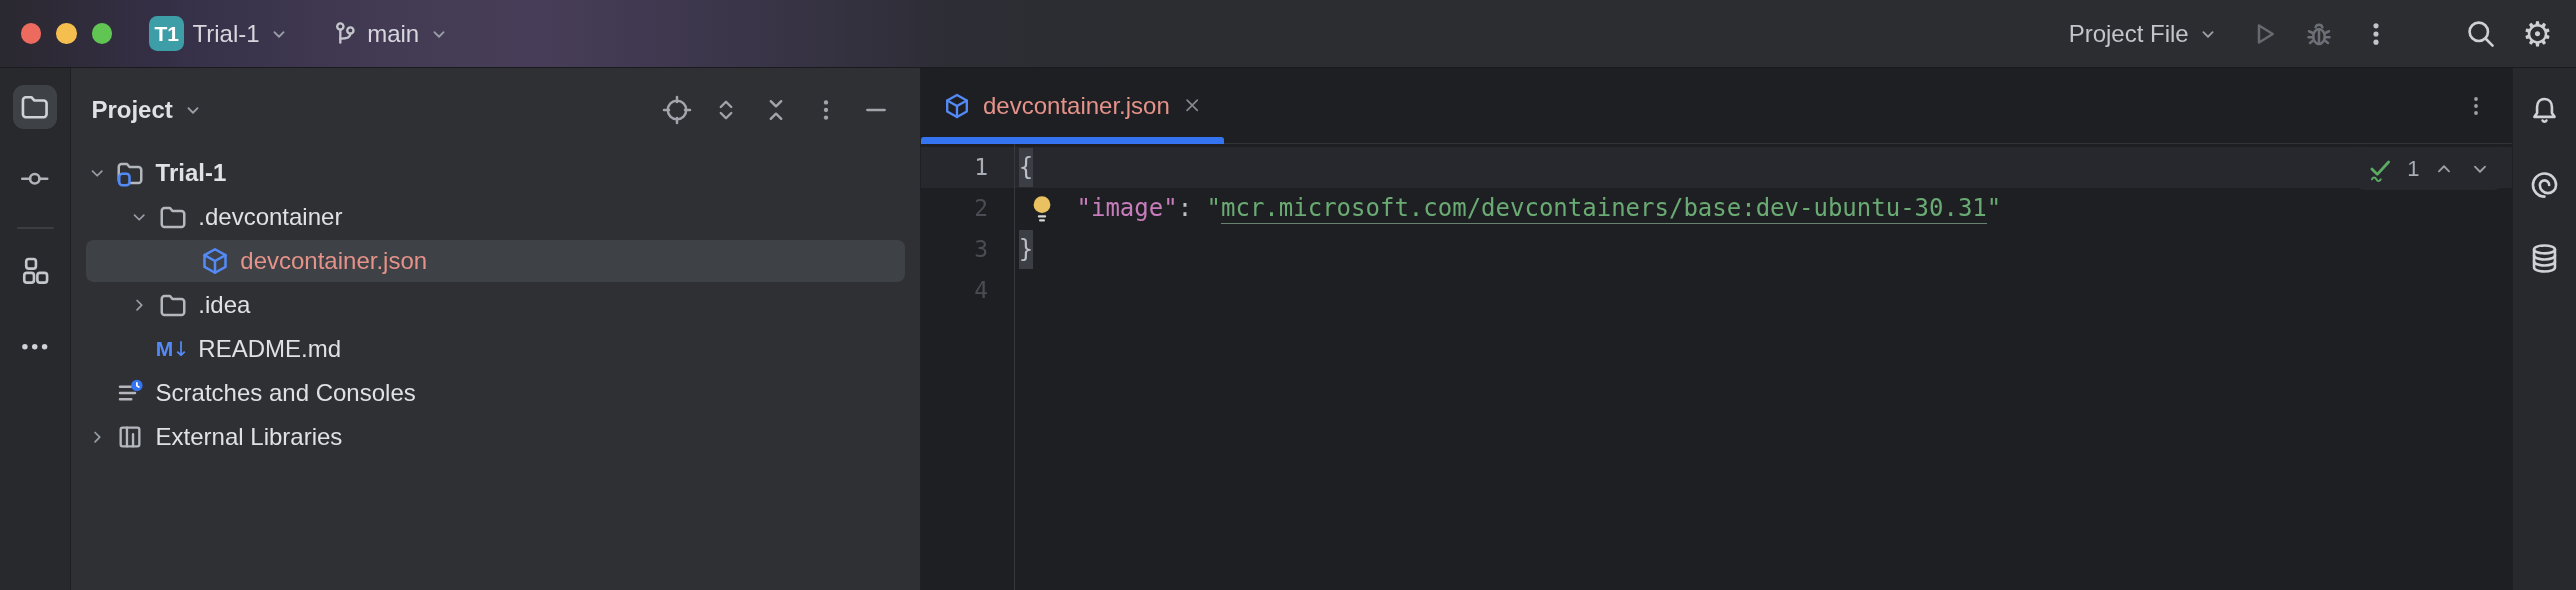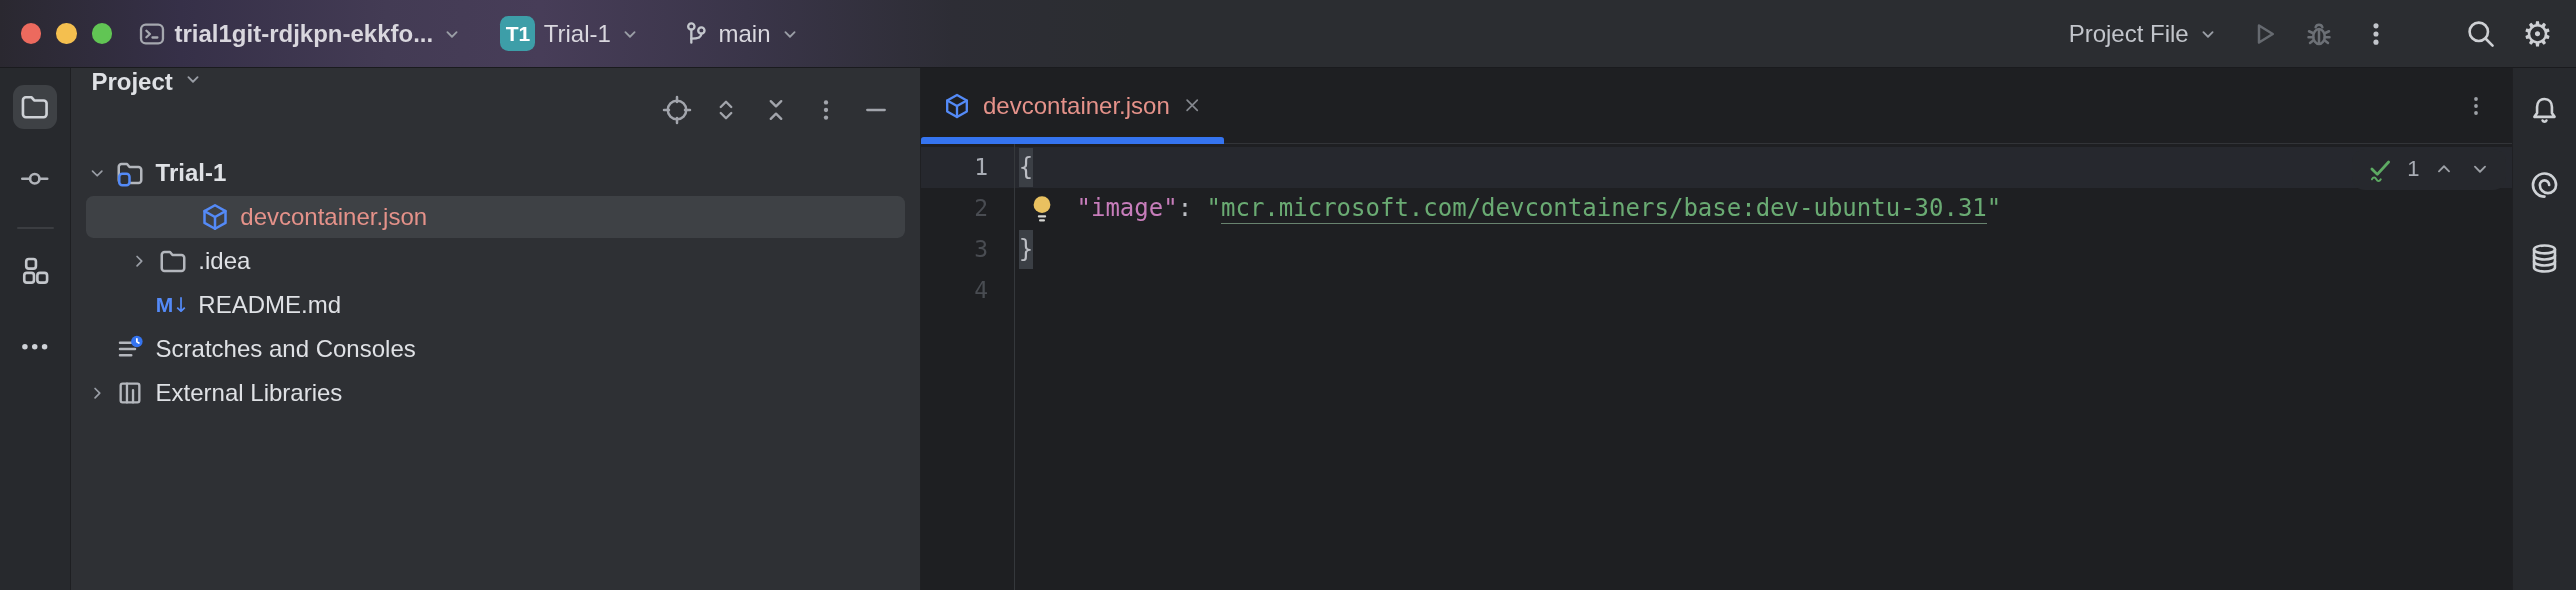--- a/index.html
+++ b/index.html
@@ -36,21 +36,21 @@
   
   .rail-left{width:70px;background:#27292d;border-right:0.9px solid #1e1f22;
     display:flex;flex-direction:column;align-items:center;flex:none;}
   .rail-btn{width:44px;height:44px;border-radius:11px;display:flex;align-items:center;justify-content:center;}
   .rail-btn.sel{background:#3e4145;}
   .rail-divider{width:37px;height:1.9px;background:#3b3d41;border-radius:0.9px;}
 
   
   .panel{width:849px;background:#2e3034;border-right:0.9px solid #1f2023;flex:none;
     display:flex;flex-direction:column;}
-  .panel-header{height:83px;display:flex;padding:0 28px 0 20.4px;}
+  .panel-header{height:83px;display:flex;align-items:center;padding:0 28px 0 20.4px;}
   .panel-title{font-size:24px;font-weight:600;color:#dfe1e5;}
   .panel-actions{margin-left:auto;display:flex;align-items:center;gap:16.7px;}
   .icon-box{width:33px;height:33px;display:flex;align-items:center;justify-content:center;}
 
   .tree{display:flex;flex-direction:column;}
   .row{height:44px;display:flex;align-items:center;position:relative;font-size:24px;color:#dfe1e5;}
   .row>*{position:relative;z-index:1;}
   .row.selected::before{content:"";position:absolute;left:15px;right:15px;top:0.9px;bottom:0.9px;
     background:#3e4145;border-radius:7.4px;z-index:0;}
   .tw{width:33px;height:33px;display:flex;align-items:center;justify-content:center;flex:none;}
@@ -95,35 +95,20 @@
 </head>
 <body>
 
 <div class="titlebar">
   <div class="lights">
     <div class="light" style="background:#ec6a5e"></div>
     <div class="light" style="background:#f4bf4f"></div>
     <div class="light" style="background:#61c554"></div>
   </div>
 
-  <div class="tb-btn" style="margin-left:26px">
-    <span>
-      <svg width="28" height="28" viewBox="0 0 24 24" stroke="#a5a8af" stroke-width="2">
-        <rect x="2.6" y="4" width="18.8" height="16" rx="4"></rect>
-        <path d="M7.2 9.2l3 2.8-3 2.8"></path>
-          <path d="M12.4 15h4.2"></path>
-      </svg>
-    </span>
-    <span class="tb-text" style="font-weight:600">trial1git-rdjkpn-ekkfo...</span>
-    <span>
-      <svg width="22" height="22" viewBox="0 0 24 24" stroke="#9a9ea6" stroke-width="2">
-          <path d="M7 10l5 5 5-5"></path>
-        </svg>
-    </span>
-  </div>
 
   <div class="tb-btn" style="margin-left:37px">
     <span class="t1badge">T1</span>
     <span class="tb-text">Trial-1</span>
     <span>
       <svg width="22" height="22" viewBox="0 0 24 24" stroke="#9a9ea6" stroke-width="2">
           <path d="M7 10l5 5 5-5"></path>
         </svg>
     </span>
   </div>
@@ -275,20 +260,33 @@
         </span>
         <span class="tw">
           <svg width="30" height="30" viewBox="0 0 24 24" stroke="#b4b7bd" stroke-width="2">
             <path d="M3 7v10.8c0 1.2 1 2.2 2.2 2.2h13.6c1.2 0 2.2-1 2.2-2.2V9.4c0-1.2-1-2.2-2.2-2.2h-7.2l-2-2.4H5.2C4 4.8 3 5.8 3 7Z"></path>
             <rect x="3.4" y="12.6" width="8.2" height="9.2" rx="2.4" fill="#2e3034" stroke="#548af7"></rect>
           </svg>
         </span>
         <span class="lbl bold">Trial-1</span>
       </div>
 
+      <div class="row" style="padding-left:52px">
+        <span class="tw">
+          <svg width="20.4" height="20.4" viewBox="0 0 24 24" stroke="#9a9ea6" stroke-width="2">
+              <path d="M6.5 9.5l5.5 5.5 5.5-5.5"></path>
+            </svg>
+        </span>
+        <span class="tw">
+          <svg width="30" height="30" viewBox="0 0 24 24" stroke="#b4b7bd" stroke-width="2">
+            <path d="M3 7v10.8c0 1.2 1 2.2 2.2 2.2h13.6c1.2 0 2.2-1 2.2-2.2V9.4c0-1.2-1-2.2-2.2-2.2h-7.2l-2-2.4H5.2C4 4.8 3 5.8 3 7Z"></path>
+          </svg>
+        </span>
+        <span class="lbl">.devcontainer</span>
+      </div>
 
       <div class="row selected" style="padding-left:94px">
         <span class="tw"></span>
         <span class="tw">
           <svg width="30" height="30" viewBox="0 0 24 24" stroke="#548af7" stroke-width="2">
             <path d="M12 2.6l8.4 4.7v9.4L12 21.4l-8.4-4.7V7.3Z"></path>
             <path d="M3.6 7.3L12 12l8.4-4.7"></path>
               <path d="M12 12v9.4"></path>
           </svg>
         </span>

